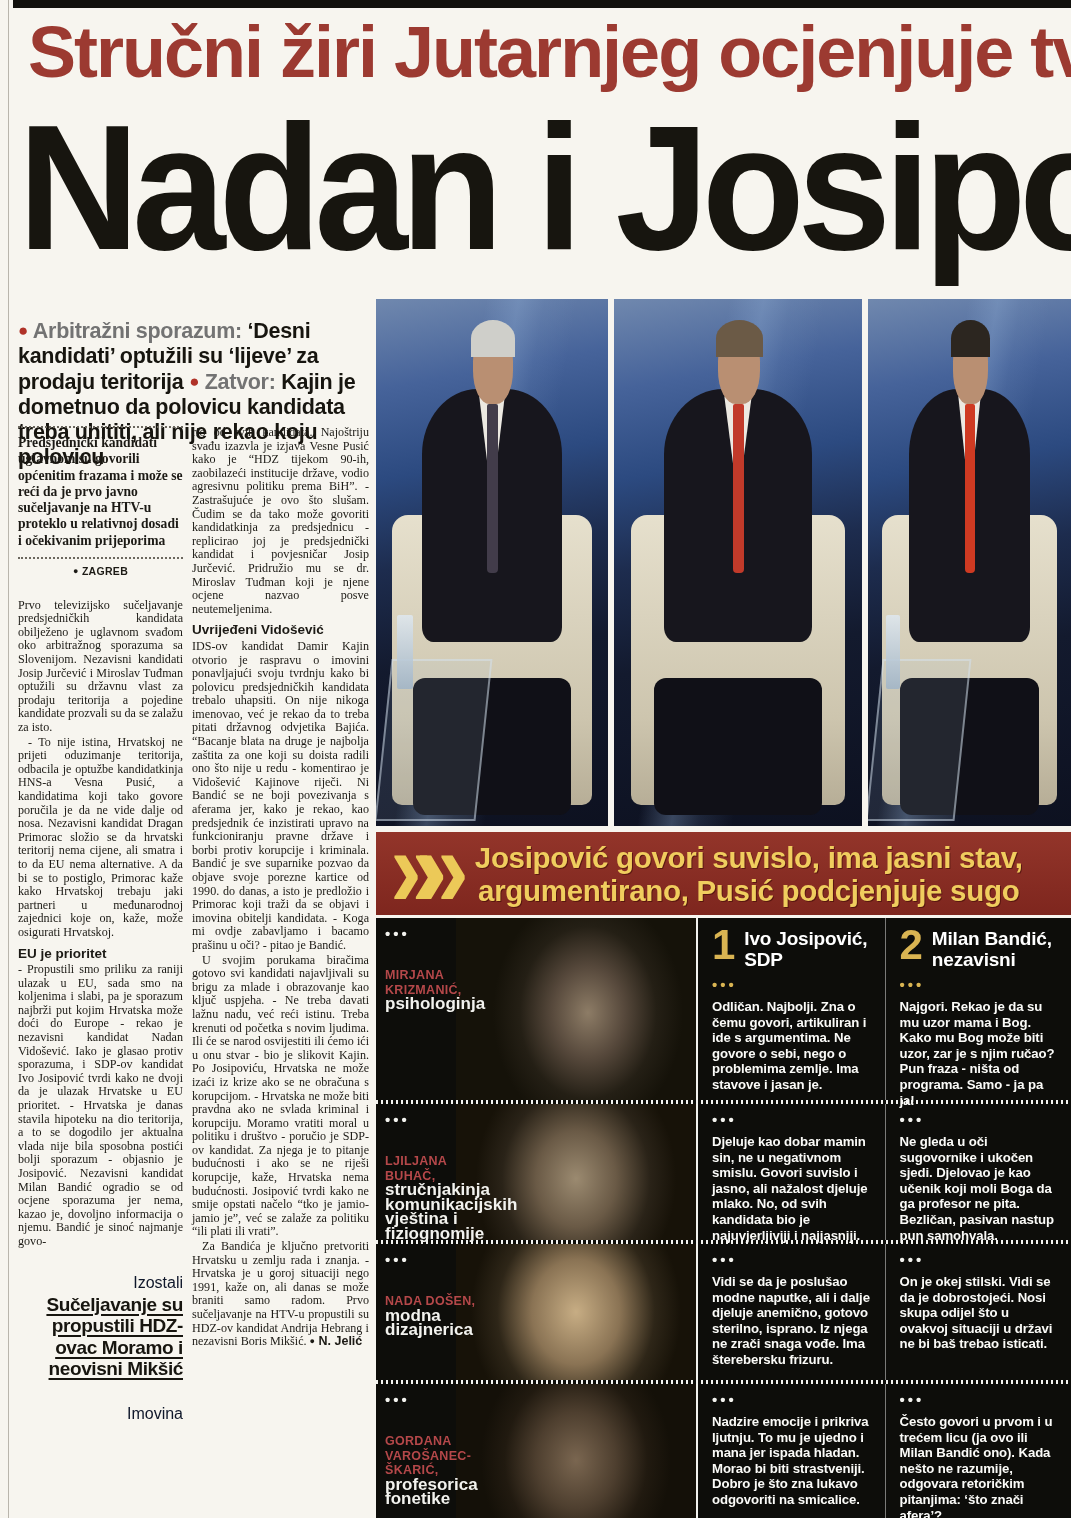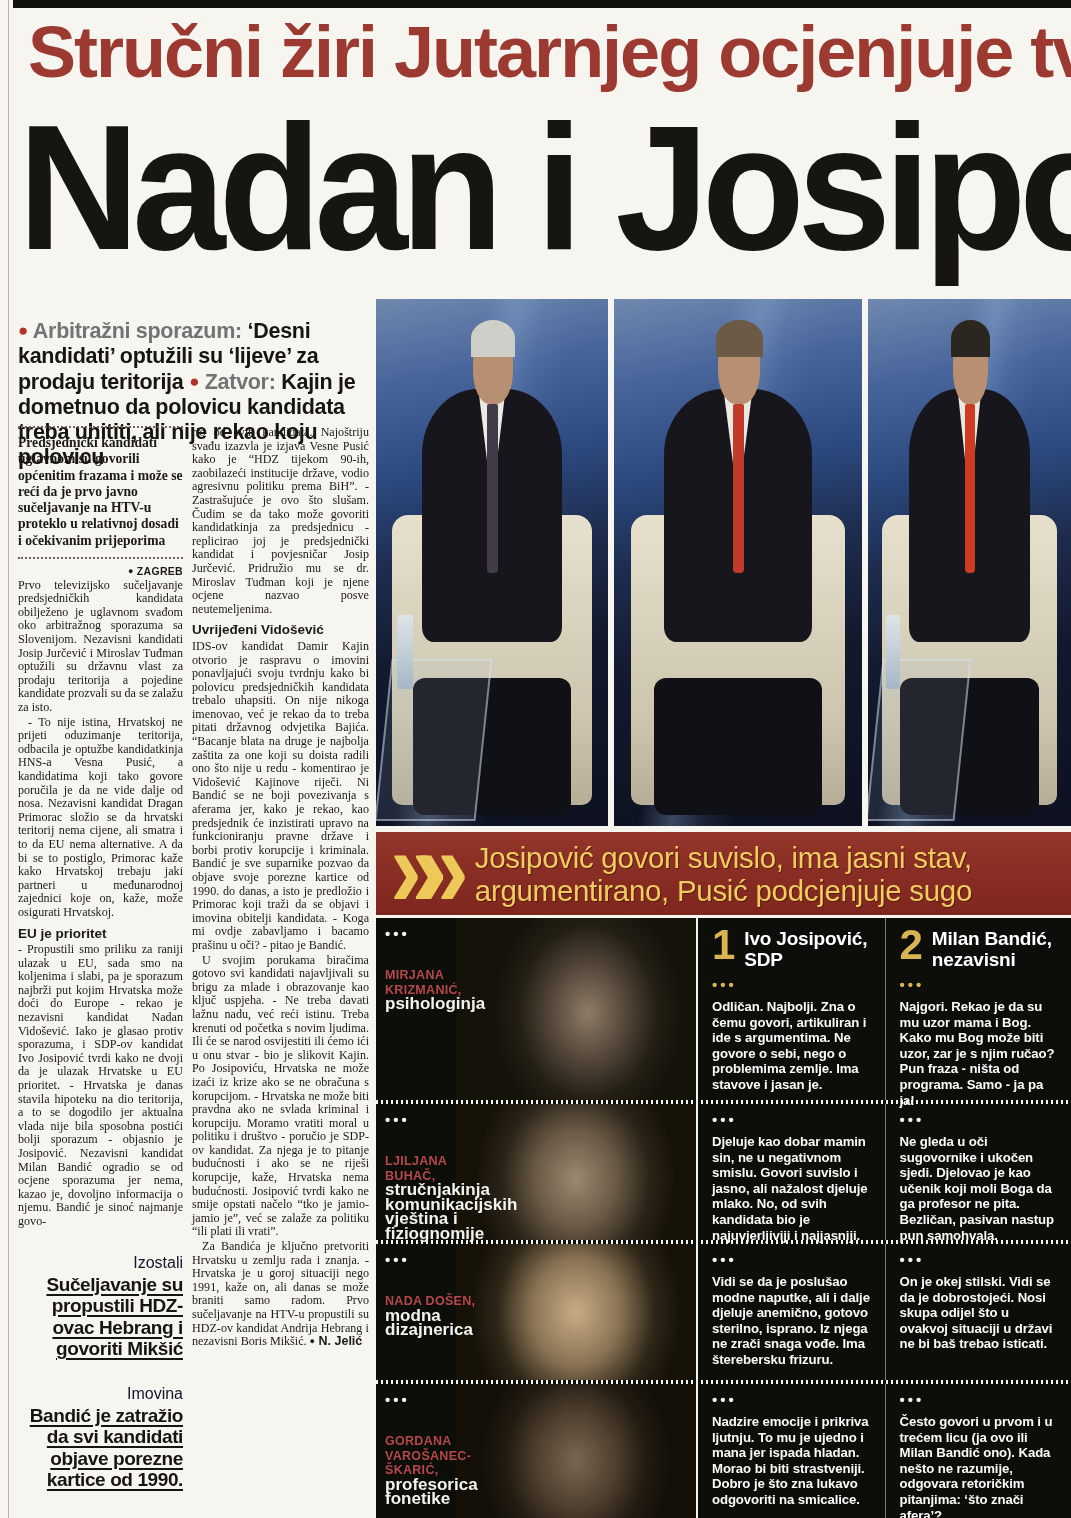--- a/index.html
+++ b/index.html
@@ -25,21 +25,21 @@
   .col{position:absolute;top:426px;font-size:12.1px;line-height:13.6px;text-align:justify;}
   .col1{left:18px;width:165px;}
   .col2{left:192px;width:177px;}
   .col p{margin:0 0 1px 0;}
   .col p.ind{text-indent:10px;}
   .subhead{font-family:"Liberation Sans","DejaVu Sans",sans-serif;font-weight:bold;font-size:13.5px;
            margin:7px 0 3px 0;text-align:left;}
   .standfirst{border-top:2px dotted #6b675e;border-bottom:2px dotted #6b675e;padding:7px 0 8px 0;margin-bottom:6px;
               font-weight:bold;font-size:13.6px;line-height:16.3px;text-align:left;}
   .dateline{font-family:"Liberation Sans","DejaVu Sans",sans-serif;font-weight:bold;font-size:10.5px;
-            letter-spacing:.3px;margin:2px 0 0 0;text-align:right;}
+            letter-spacing:.3px;margin:2px 0 20px 0;text-align:center;}
   .dateline .bullet{font-size:9px;vertical-align:1px;}
   .byline{font-family:"Liberation Sans","DejaVu Sans",sans-serif;font-weight:bold;font-size:12.5px;white-space:nowrap;}
   .byline .bullet{font-size:9px;vertical-align:1px;}
 
   
   .pull{margin-top:22px;text-align:right;font-family:"Liberation Sans","DejaVu Sans",sans-serif;}
   .pull .ptitle{color:#0f172a;font-weight:normal;font-size:16px;line-height:23px;}
   .pull .ptext{font-weight:bold;font-size:19px;line-height:21.5px;letter-spacing:-0.4px;color:#17150f;
                text-decoration:underline;text-decoration-thickness:2px;text-underline-offset:3px;}
 
@@ -66,22 +66,22 @@
                border:2px solid rgba(215,228,240,.5);background:rgba(170,195,220,.12);transform:skewX(-6deg);}
   .water{position:absolute;bottom:26%;left:9%;width:7%;height:14%;background:linear-gradient(#dfe8f0,#9fb4c8);
          border-radius:2px;opacity:.85;}
 
   
   .banner{position:absolute;left:376px;top:832px;width:695px;height:83px;display:flex;align-items:center;
           background:linear-gradient(180deg,#93352a,#7e261e);overflow:hidden;}
   .banner .chev{font-family:"Liberation Sans","DejaVu Sans",sans-serif;font-weight:bold;font-size:96px;
                 color:#ecc958;line-height:0;margin:-10px 6px 0 14px;transform:scaleY(1.15);}
   .banner .lines{white-space:nowrap;}
-  .banner .bl{font-family:"Liberation Sans","DejaVu Sans",sans-serif;font-weight:normal;font-size:29.5px;
-              line-height:33px;color:#f0cd5e;letter-spacing:-0.3px;text-shadow:1px 1px 0 rgba(60,10,5,.6);}
+  .banner .bl{font-family:"Liberation Sans","DejaVu Sans",sans-serif;font-weight:bold;font-size:29.5px;
+              line-height:33px;color:#f0cd5e;letter-spacing:-0.3px;text-shadow:1px 1px 0 rgba(60,10,5,.6);text-align:center;}
 
   
   .jury{position:absolute;left:376px;top:918px;width:695px;height:600px;background:#0d0d0a;color:#fff;
         font-family:"Liberation Sans","DejaVu Sans",sans-serif;display:flex;flex-direction:column;}
   .jrow{position:relative;flex:0 0 auto;}
   .jrow .who{position:absolute;left:9px;top:10px;width:150px;z-index:2;}
   .dots{font-weight:bold;font-size:15px;letter-spacing:3px;line-height:12px;margin-bottom:8px;color:#f2f2ee;}
   .dots.gold{color:#d9b452;}
   .who .jname{color:#b5484a;font-weight:bold;font-size:12.5px;line-height:14.5px;letter-spacing:.3px;width:110px;margin-top:28px;}
   .who .jrole{color:#f2f2ee;font-size:17px;line-height:14.5px;font-weight:bold;width:120px;}
@@ -128,25 +128,24 @@
       <span class="bullet">●</span>
       <span>ZAGREB</span>
     </div>
     <p>Prvo televizijsko sučeljavanje predsjedničkih kandidata obilježeno je uglavnom svađom oko arbitražnog sporazuma sa Slovenijom. Nezavisni kandidati Josip Jurčević i Miroslav Tuđman optužili su državnu vlast za prodaju teritorija a pojedine kandidate prozvali su da se zalažu za isto.</p>
     <p class="ind">- To nije istina, Hrvatskoj ne prijeti oduzimanje teritorija, odbacila je optužbe kandidatkinja HNS-a Vesna Pusić, a kandidatima koji tako govore poručila je da ne vide dalje od nosa. Nezavisni kandidat Dragan Primorac složio se da hrvatski teritorij nema cijene, ali smatra i to da EU nema alternative. A da bi se to postiglo, Primorac kaže kako Hrvatskoj trebaju jaki partneri u međunarodnoj zajednici koje on, kaže, može osigurati Hrvatskoj.</p>
     <div class="subhead">EU je prioritet</div>
     <p>- Propustili smo priliku za raniji ulazak u EU, sada smo na koljenima i slabi, pa je sporazum najbrži put kojim Hrvatska može doći do Europe - rekao je nezavisni kandidat Nadan Vidošević. Iako je glasao protiv sporazuma, i SDP-ov kandidat Ivo Josipović tvrdi kako ne dvoji da je ulazak Hrvatske u EU prioritet. - Hrvatska je danas stavila hipoteku na dio teritorija, a to se dogodilo jer aktualna vlada nije bila sposobna postići bolji sporazum - objasnio je Josipović. Nezavisni kandidat Milan Bandić ogradio se od ocjene sporazuma jer nema, kazao je, dovoljno informacija o njemu. Bandić je sinoć najmanje govo-</p>
 
     <div class="pull">
       <div class="ptitle">Izostali</div>
-      <div class="ptext">Sučeljavanje su propustili HDZ-ovac Hebrang i govoriti Mikšić</div>
+      <div class="ptext">Sučeljavanje su propustili HDZ-ovac Moramo i neovisni Mikšić</div>
     </div>
     <div class="pull">
       <div class="ptitle">Imovina</div>
-      <div class="ptext">Bandić je zatražio da svi kandidati objave porezne kartice od 1990.</div>
     </div>
   </div>
 
   <div class="col col2">
     <p>rio od svih kandidata. Najoštriju svađu izazvla je izjava Vesne Pusić kako je “HDZ tijekom 90-ih, zaobilazeći institucije države, vodio agresivnu politiku prema BiH”. - Zastrašujuće je ovo što slušam. Čudim se da tako može govoriti kandidatkinja za predsjednicu - replicirao joj je predsjednički kandidat i povjesničar Josip Jurčević. Pridružio mu se dr. Miroslav Tuđman koji je njene ocjene nazvao posve neutemeljenima.</p>
     <div class="subhead">Uvrijeđeni Vidošević</div>
     <p>IDS-ov kandidat Damir Kajin otvorio je raspravu o imovini ponavljajući svoju tvrdnju kako bi polovicu predsjedničkih kandidata trebalo uhapsiti. On nije nikoga imenovao, već je rekao da to treba pitati državnog odvjetika Bajića. “Bacanje blata na druge je najbolja zaštita za one koji su doista radili ono što nije u redu - komentirao je Vidošević Kajinove riječi. Ni Bandić se ne boji povezivanja s aferama jer, kako je rekao, kao predsjednik će inzistirati upravo na funkcioniranju pravne države i borbi protiv korupcije i kriminala. Bandić je sve suparnike pozvao da objave svoje porezne kartice od 1990. do danas, a isto je predložio i Primorac koji traži da se objavi i imovina obitelji kandidata. - Koga mi ovdje zabavljamo i bacamo prašinu u oči? - pitao je Bandić.</p>
     <p class="ind">U svojim porukama biračima gotovo svi kandidati najavljivali su brigu za mlade i obrazovanje kao ključ uspjeha. - Ne treba davati lažnu nadu, već reći istinu. Treba krenuti od početka s novim ljudima. Ili će se narod osvijestiti ili ćemo ići u onu stvar - bio je slikovit Kajin. Po Josipoviću, Hrvatska ne može izaći iz krize ako se ne obračuna s korupcijom. - Hrvatska ne može biti pravdna ako ne svlada kriminal i korupciju. Moramo vratiti moral u politiku i društvo - poručio je SDP-ov kandidat. Za njega je to pitanje budućnosti i ako se ne riješi korupcije, kaže, Hrvatska nema budućnosti. Josipović tvrdi kako ne smije opstati načelo “tko je jamio-jamio je”, već se zalaže za politiku “ili plati ili vrati”.</p>
     <p class="ind">
       <span>Za Bandića je ključno pretvoriti Hrvatsku u zemlju rada i znanja. - Hrvatska je u goroj situaciji nego 1991, kaže on, ali danas se može braniti samo radom. Prvo sučeljavanje na HTV-u propustili su HDZ-ov kandidat Andrija Hebrang i nezavisni Boris Mikšić.</span>

